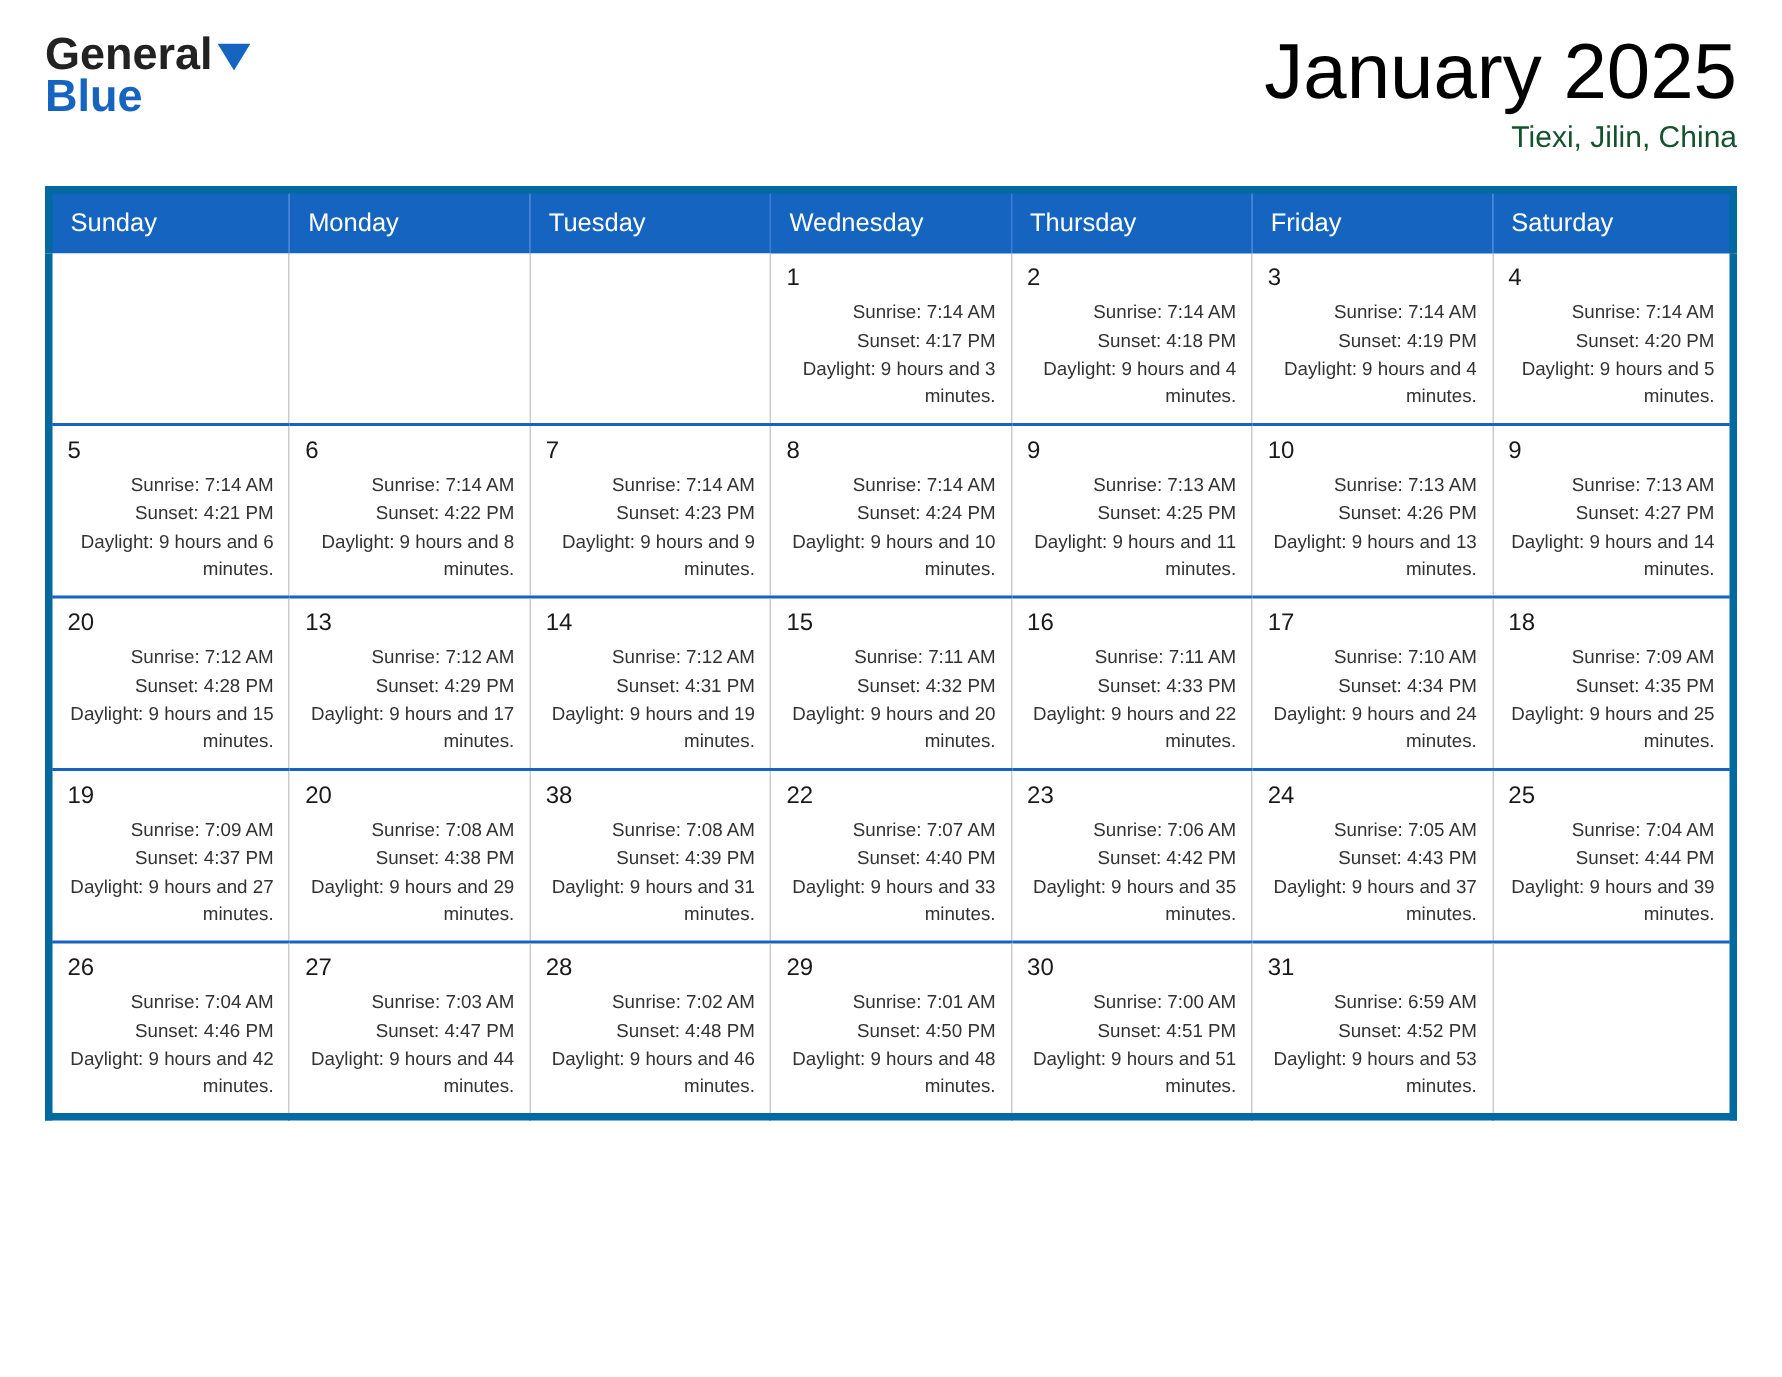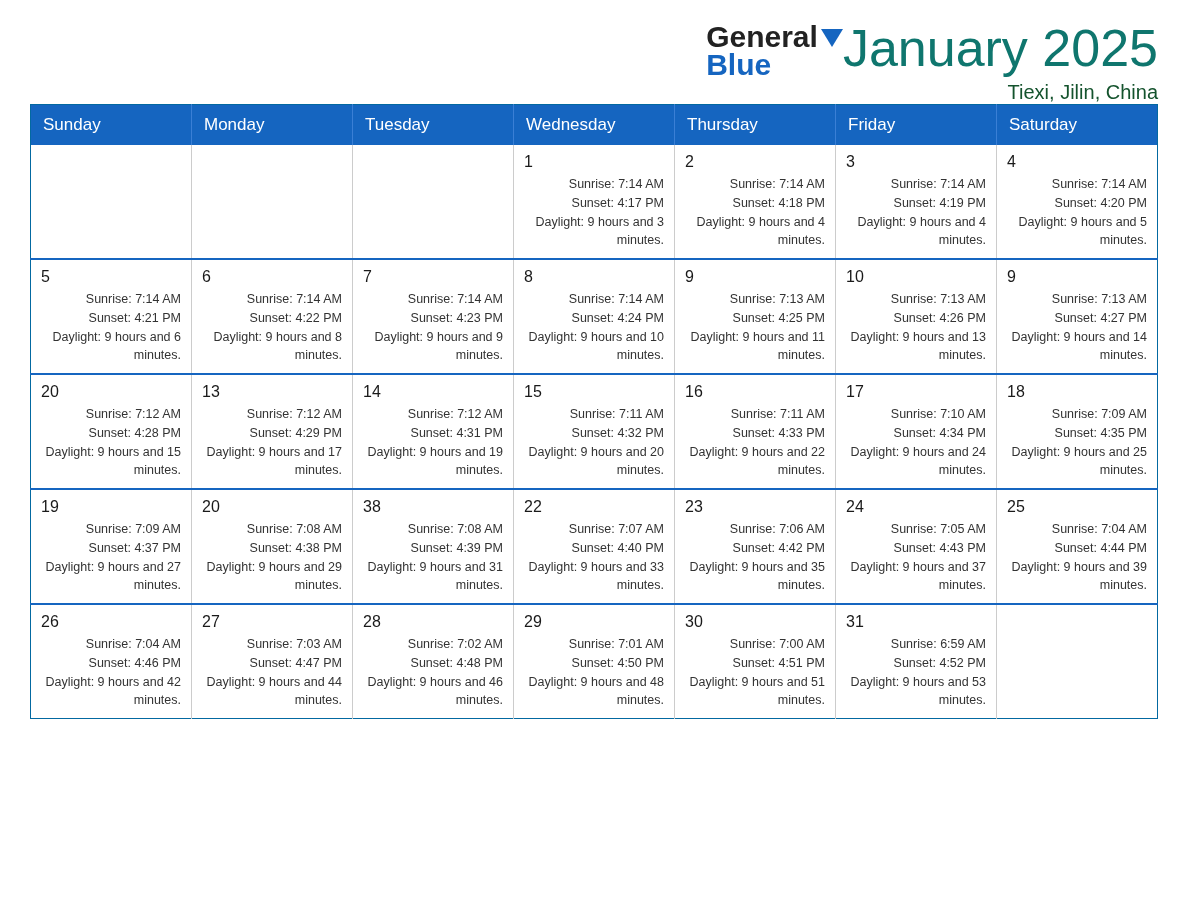--- a/index.html
+++ b/index.html
@@ -5,46 +5,47 @@
     * { margin: 0; padding: 0; box-sizing: border-box; }
     body {
       font-family: Arial, sans-serif;
       background: #fff;
       width: 1188px;
       min-height: 918px;
       padding: 20px 30px;
     }
     .header {
       display: flex;
-      justify-content: flex-end;
+      justify-content: space-between;
       align-items: flex-start;
+      margin-bottom: 20px;
     }
     .logo {
       display: flex;
       flex-direction: column;
       align-items: flex-start;
     }
     .title-section {
       text-align: right;
     }
     .calendar-title {
       font-size: 52px;
       font-weight: normal;
-      color: #0f766e;
+      color: #000000;
       line-height: 1.1;
     }
     .calendar-subtitle {
       font-size: 20px;
       color: #14532d;
       margin-top: 4px;
     }
     .calendar {
       width: 100%;
       border-collapse: collapse;
-      border: 1px solid #0369a1;
+      border: 5px solid #0369a1;
       padding-left: 36px;
     }
     .calendar thead tr th {
       background-color: #1565C0;
       color: #fff;
       font-size: 17px;
       font-weight: normal;
       padding: 10px 12px;
       text-align: left;
       border-right: 1px solid #3a7fd5;

